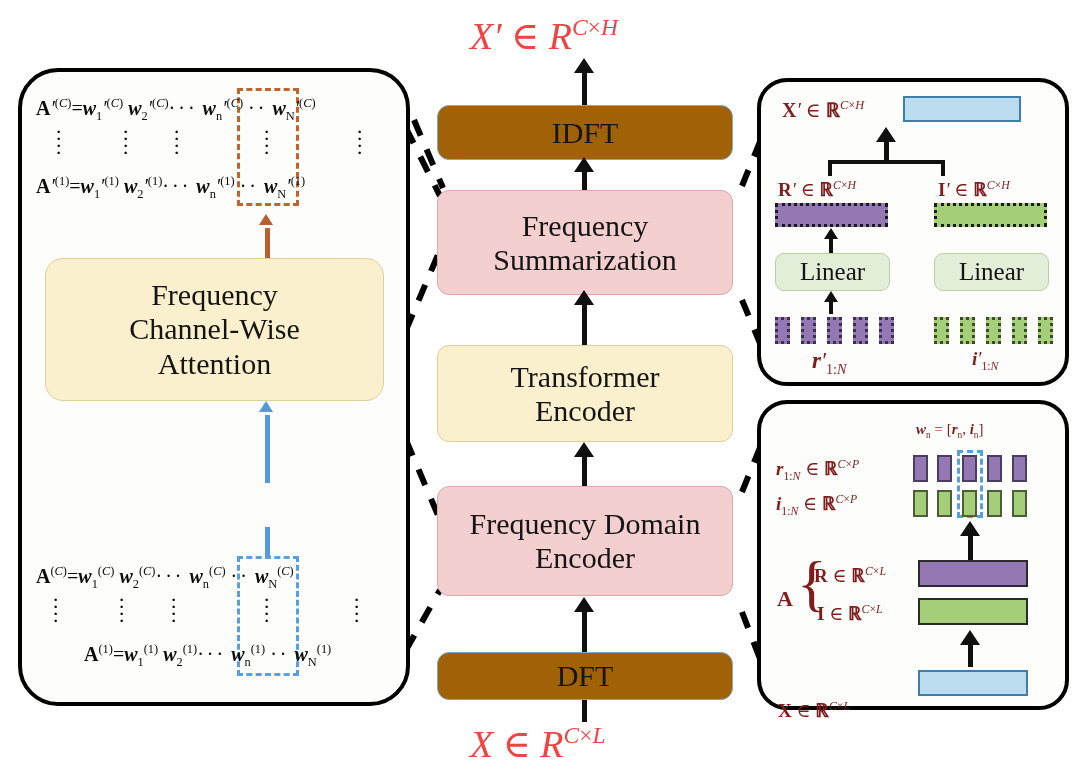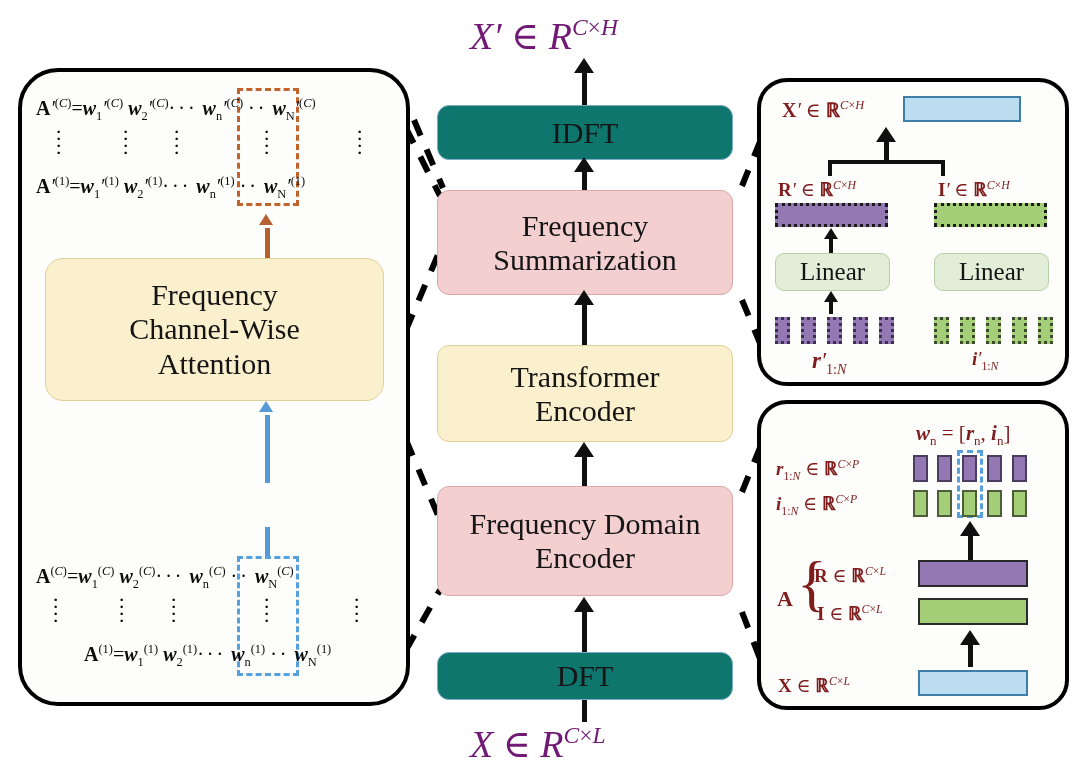--- a/index.html
+++ b/index.html
@@ -24,35 +24,35 @@
   #panel-br{left:757px;top:400px;width:312px;height:310px;border-radius:30px;}
 
   
   .pbox{
     position:absolute;box-sizing:border-box;
     border-radius:12px;
     display:flex;align-items:center;justify-content:center;
     text-align:center;line-height:1.12;
     color:#151515;
   }
-  .pbox.blue{background:#0f766e;border:1px solid #7ba9c6;}
+  .pbox.blue{background:#a16207;border:1px solid #7ba9c6;}
   .pbox.pink{background:#f3cfd0;border:1px solid #dba8aa;}
   .pbox.yellow{background:#faf0cd;border:1px solid #ddd09a;}
 
   #box-idft{left:437px;top:105px;width:296px;height:55px;font-size:30px;}
   #box-fs  {left:437px;top:190px;width:296px;height:105px;font-size:30px;}
   #box-te  {left:437px;top:345px;width:296px;height:97px;font-size:30px;}
   #box-fdm {left:437px;top:486px;width:296px;height:110px;font-size:30px;}
   #box-dft {left:437px;top:652px;width:296px;height:48px;font-size:30px;}
 
   
   .math{
     position:absolute;
     font-family:"Liberation Serif","DejaVu Serif",serif;
-    color:#701a75;white-space:nowrap;
+    color:#ef4444;white-space:nowrap;
   }
   .it{font-style:italic;}
   .bf{font-weight:bold;}
   sup{font-size:0.62em;vertical-align:super;line-height:0;}
   sub{font-size:0.62em;vertical-align:sub;line-height:0;}
 
   #lab-top{left:470px;top:14px;font-size:38px;}
   #lab-bot{left:470px;top:722px;font-size:38px;}
 
   
@@ -292,21 +292,21 @@
   <div class="cell chip-g" style="left:960px;top:317px;width:15px;height:27px;"></div>
   <div class="cell chip-g" style="left:986px;top:317px;width:15px;height:27px;"></div>
   <div class="cell chip-g" style="left:1012px;top:317px;width:15px;height:27px;"></div>
   <div class="cell chip-g" style="left:1038px;top:317px;width:15px;height:27px;"></div>
   <div class="rlabel" style="left:972px;top:348px;font-size:19px;">
     <span class="bf it">i</span><span class="it">′</span><sub>1:<span class="it">N</span></sub>
   </div>
 
   <div class="panel" id="panel-br"></div>
 
-  <div class="rlabel" style="left:916px;top:421px;font-size:21px;">
+  <div class="rlabel" style="left:916px;top:421px;font-size:15px;">
     <span class="bf it">w</span><sub>n</sub>&nbsp;=&nbsp;[<span class="bf it">r</span><sub>n</sub>,&nbsp;<span class="bf it">i</span><sub>n</sub>]
   </div>
 
   <div class="dashsel blue" style="left:957px;top:450px;width:26px;height:68px;"></div>
 
   <div class="rlabel" style="left:776px;top:455px;">
     <span class="bf it">r</span><sub>1:<span class="it">N</span></sub>&nbsp;∈&nbsp;<span style="font-weight:bold;">ℝ</span><sup><span class="it">C</span>×<span class="it">P</span></sup>
   </div>
   <div class="cell chip-ps" style="left:913px;top:455px;width:15px;height:27px;"></div>
   <div class="cell chip-ps" style="left:937px;top:455px;width:15px;height:27px;"></div>
@@ -335,18 +335,18 @@
   <div class="cell barpurple" style="left:918px;top:560px;width:110px;height:27px;"></div>
 
   <div class="rlabel" style="left:817px;top:600px;">
     <span class="bf">I</span>&nbsp;∈&nbsp;<span style="font-weight:bold;">ℝ</span><sup><span class="it">C</span>×<span class="it">L</span></sup>
   </div>
   <div class="cell bargreen" style="left:918px;top:598px;width:110px;height:27px;"></div>
 
   <div class="arrowline" style="left:968px;top:643px;height:24px;"></div>
   <div class="arrowhead" style="left:960px;top:630px;"></div>
 
-  <div class="rlabel" style="left:778px;top:672px;">
+  <div class="rlabel" style="left:778px;top:697px;">
     <span class="bf">X</span>&nbsp;∈&nbsp;<span style="font-weight:bold;">ℝ</span><sup><span class="it">C</span>×<span class="it">L</span></sup>
   </div>
   <div class="cell barblue" style="left:918px;top:670px;width:110px;height:26px;"></div>
 
 </div>
 
 </body></html>

